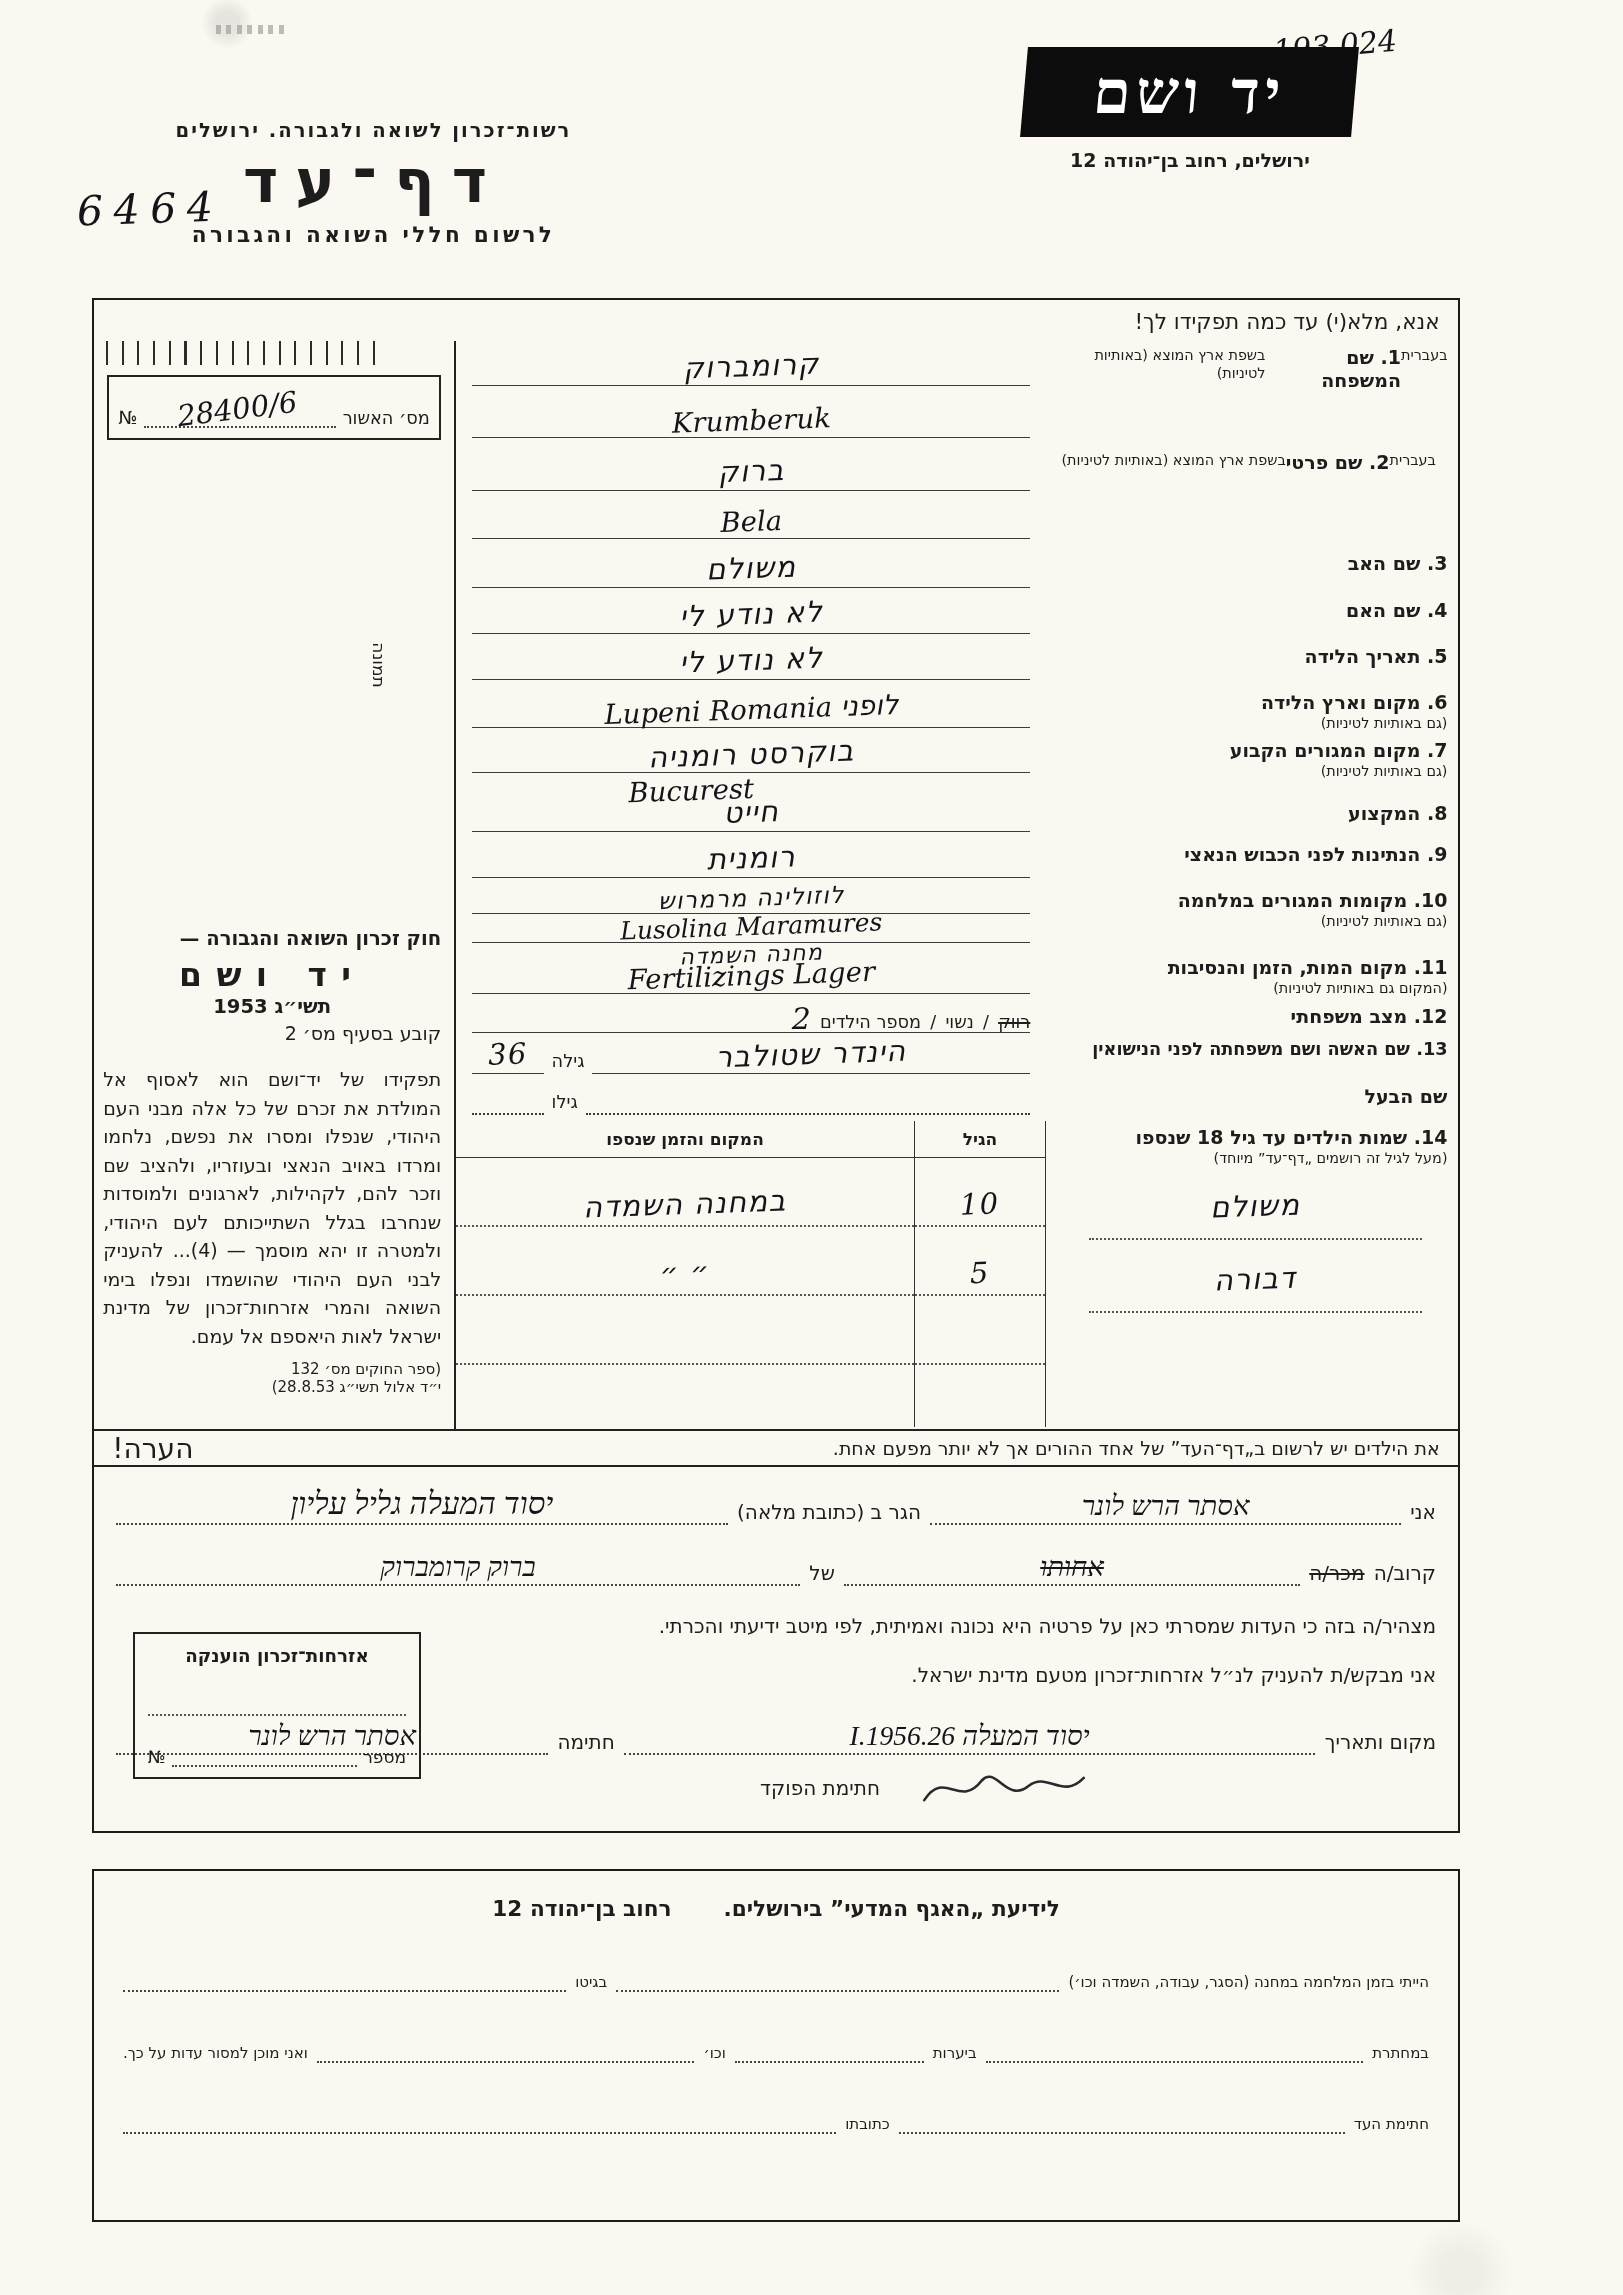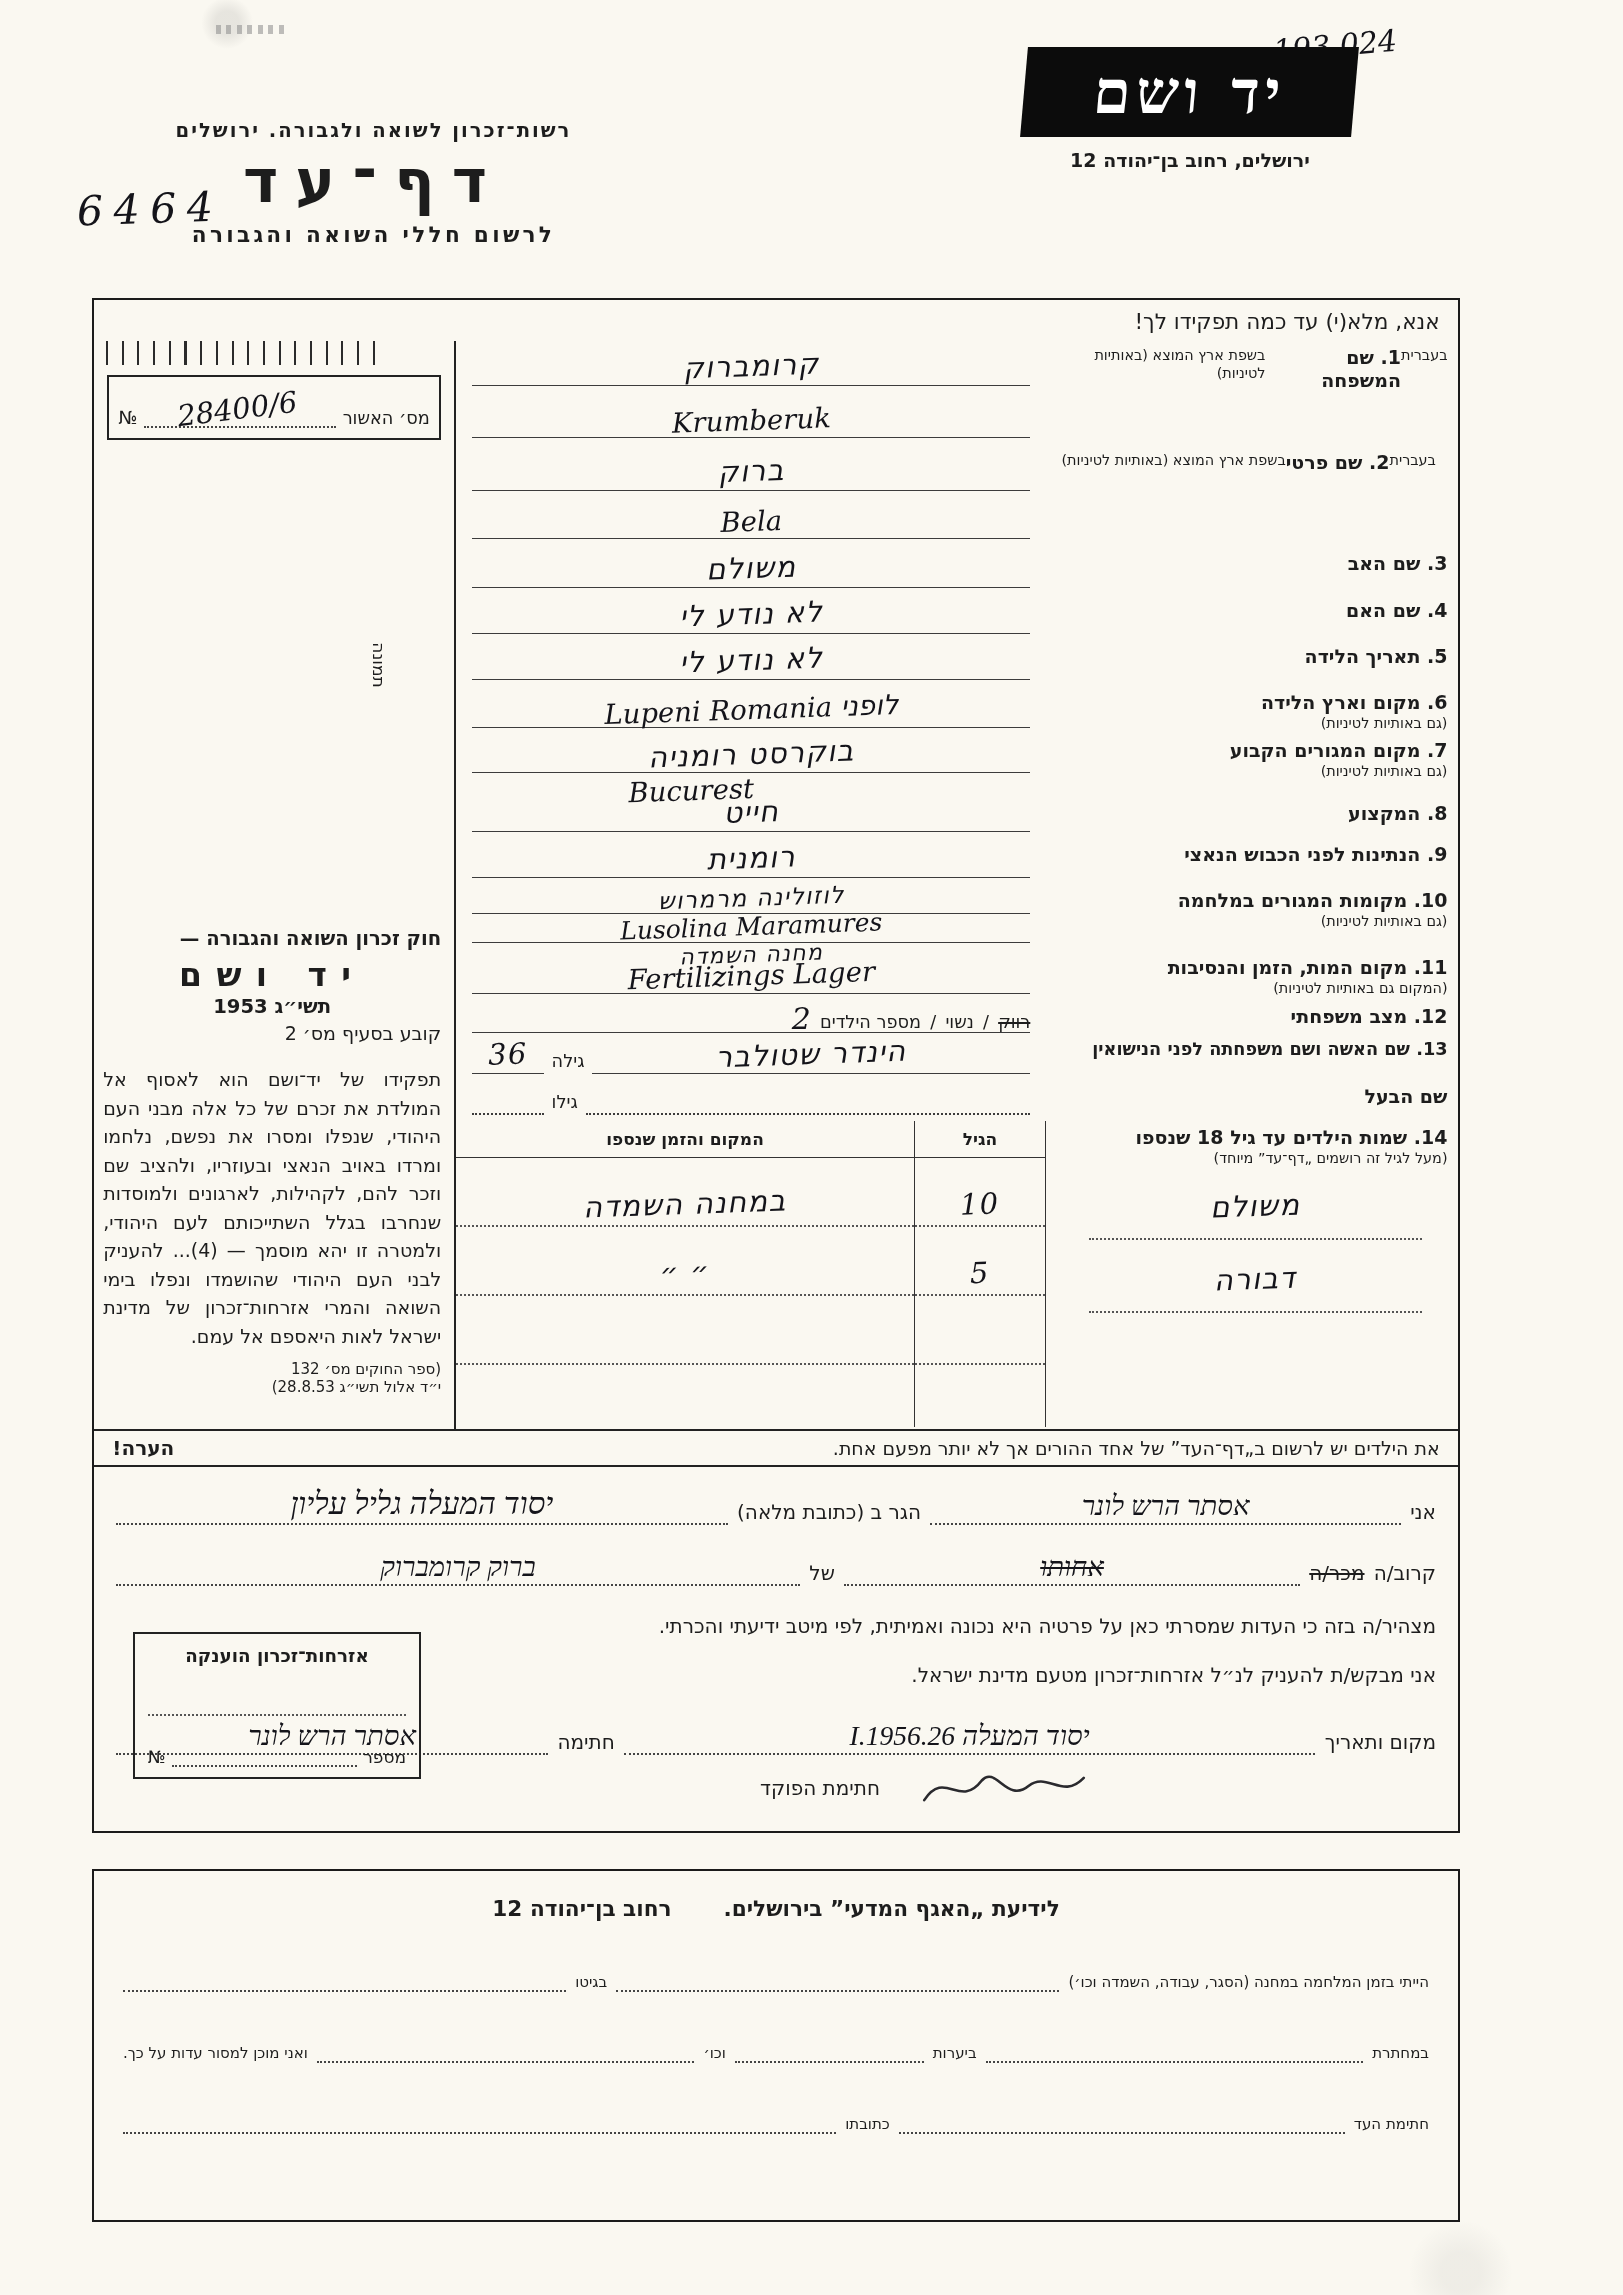--- a/index.html
+++ b/index.html
@@ -85,21 +85,21 @@
   .placecol{ flex:1; }
   .chh{ height:37px; display:flex; align-items:center; justify-content:center;
         font-size:17px; font-weight:bold; border-bottom:1.3px solid #333; }
   .chcell{ height:69px; border-bottom:2px dotted #555; display:flex; align-items:flex-end; justify-content:center; padding-bottom:3.9px; }
 
   
   .note-row{ position:absolute; left:0; right:0; top:1129px; height:38px; border-top:2px solid #222;
              border-bottom:2px solid #222; display:flex; justify-content:space-between; align-items:center;
              padding:0 18.3px; }
   .note-text{ font-size:19px; }
-  .note-label{ font-size:20px; font-weight:bold; }
+  .note-label{ font-size:28px; font-weight:normal; }
 
   
   .dline{ position:absolute; left:22px; right:22px; display:flex; align-items:flex-end; gap:9.2px; height:42px; }
   .plab{ font-size:20px; white-space:nowrap; padding-bottom:1.3px; }
   .dfill{ flex:1; border-bottom:2px dotted #444; position:relative; height:29px; }
   .dfill .hw{ position:absolute; bottom:1.3px; left:0; right:0; text-align:center;font-family:Liberation Serif, serif; }
   .hwm{ font-size:27.5px; }
   .hwxl{ font-size:31px; }
   .dtext{ position:absolute; right:22px; font-size:20px; }
   .pokid{ position:absolute; left:367px; top:1466px; width:628px; display:flex; align-items:center; gap:39px; }

